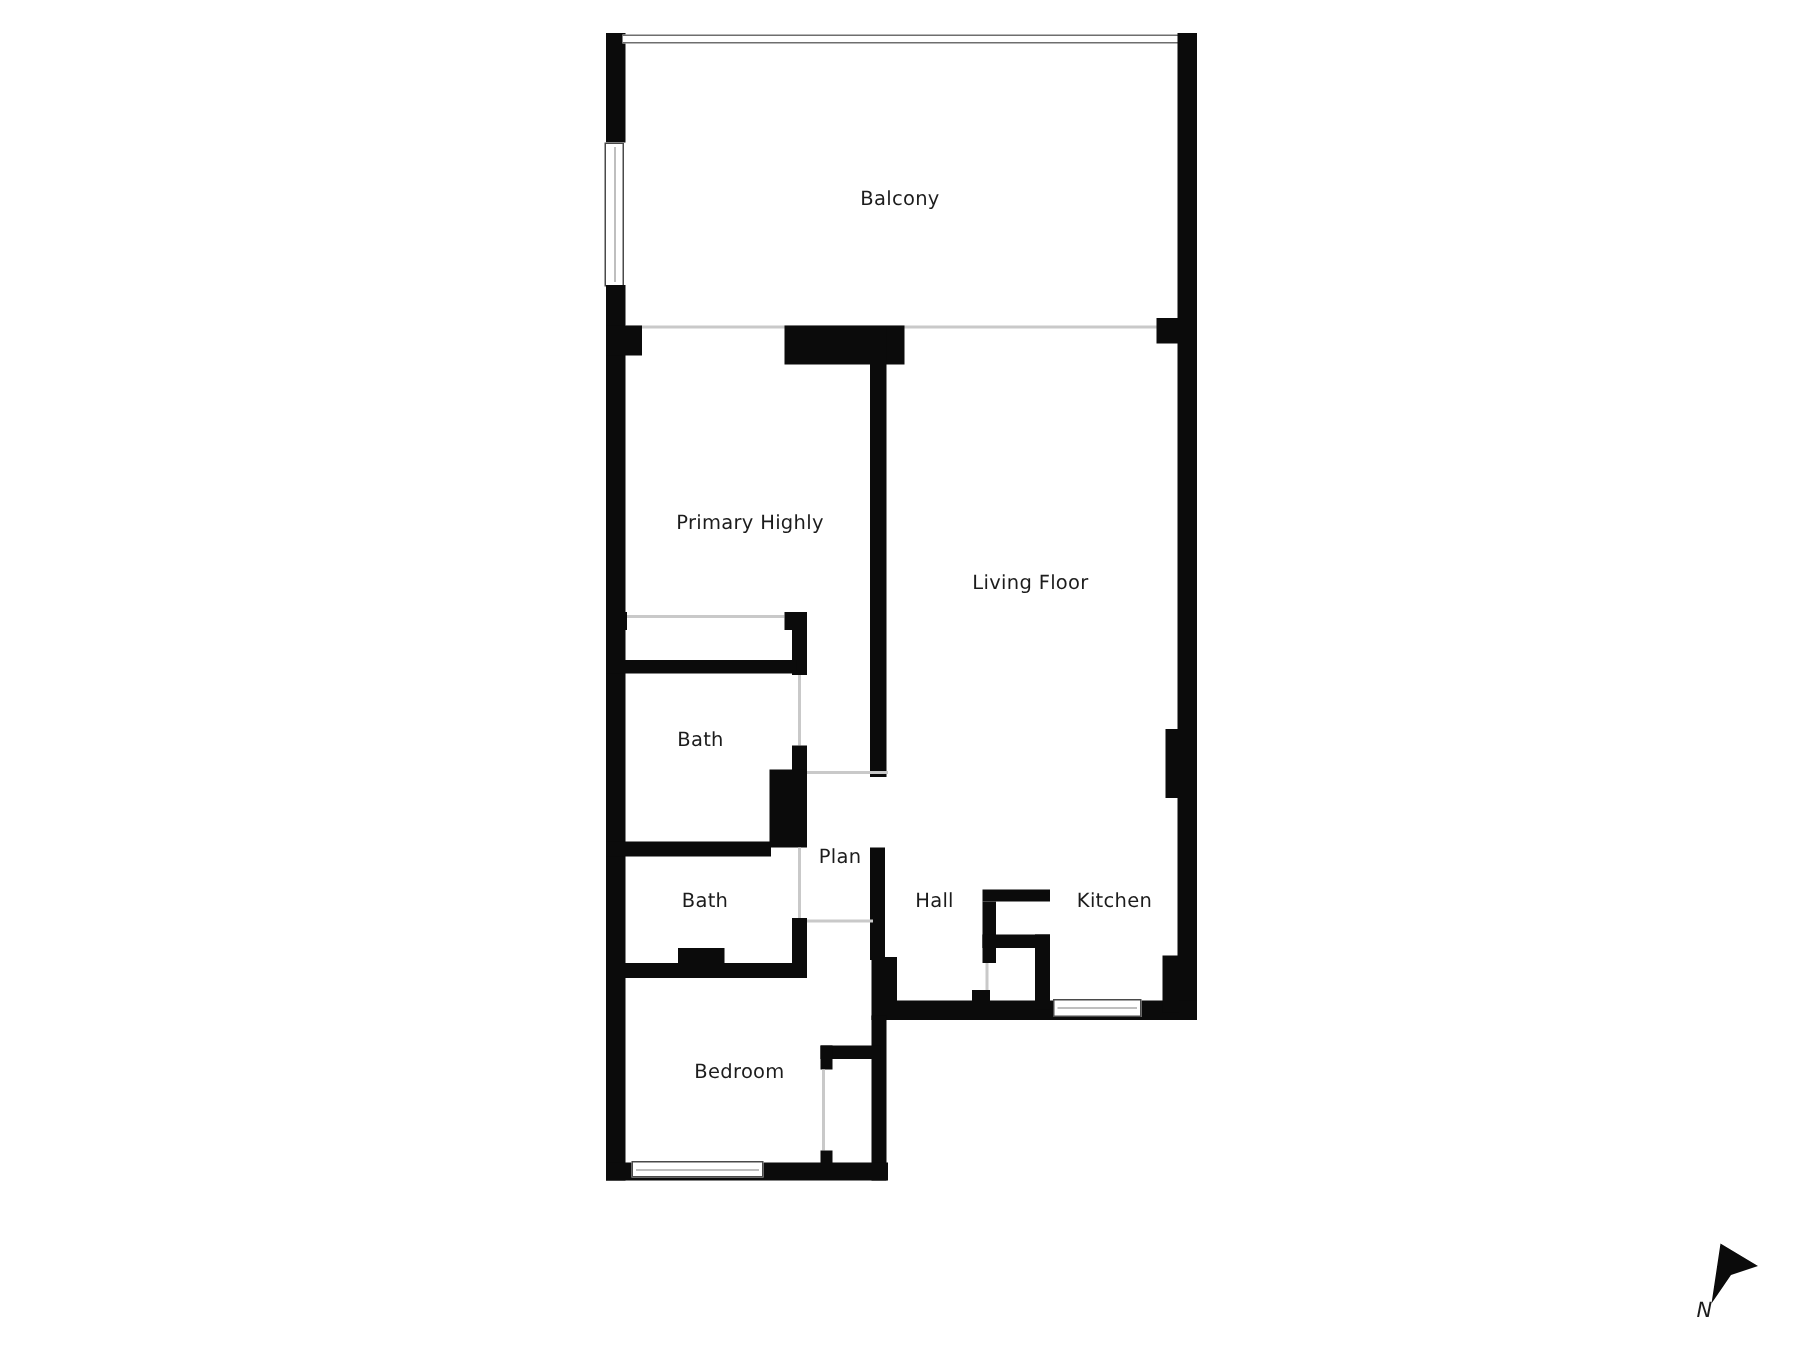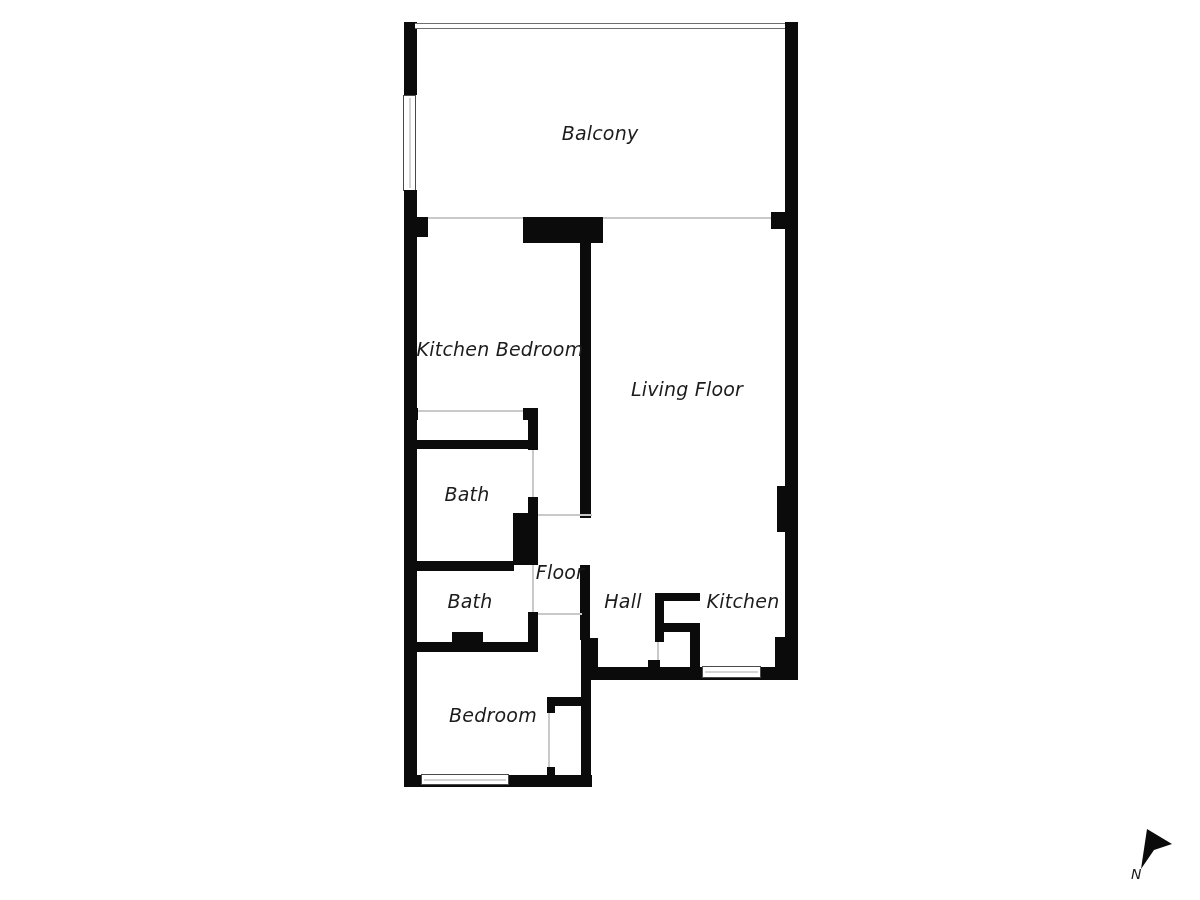--- a/index.html
+++ b/index.html
@@ -25,22 +25,22 @@
   .window-h::after{
     content:"";position:absolute;left:2px;right:2px;top:50%;height:1px;
     background:#aaaaaa;transform:translateY(-50%);
   }
   .railing{
     position:absolute;background:#ffffff;box-sizing:border-box;
     border-top:1px solid #6e6e6e;border-bottom:1px solid #6e6e6e;
   }
   .room-label{
     position:absolute;transform:translate(-50%,-50%);
-    font-size:19px;color:var(--color-text,#1c1c1c);
-    white-space:nowrap;letter-spacing:.2px;font-style:italic;
+    font-size:13px;color:var(--color-text,#1c1c1c);
+    white-space:nowrap;letter-spacing:.2px;
   }
   .footer-text{
     position:absolute;left:600px;top:869px;transform:translate(-50%,-50%);
     font-size:13px;color:var(--color-text,#1c1c1c);white-space:nowrap;
   }
   .compass{position:absolute;left:1125px;top:823px;width:55px;height:62px;}
   .compass-n{
     position:absolute;left:1131px;top:866px;
     font-size:14px;font-style:italic;color:var(--color-text,#1c1c1c);
   }
@@ -95,24 +95,24 @@
   <div class="wall" style="left:655px;top:593px;width:45px;height:8px;"></div>
   <div class="wall" style="left:655px;top:601px;width:9px;height:41px;"></div>
   <div class="opening" style="left:657px;top:642px;width:2px;height:27px;"></div>
   <div class="wall" style="left:648px;top:660px;width:12px;height:10px;"></div>
   <div class="wall" style="left:655px;top:623px;width:45px;height:9px;"></div>
   <div class="wall" style="left:690px;top:623px;width:10px;height:50px;"></div>
   <div class="wall" style="left:777px;top:486px;width:9px;height:46px;"></div>
   <div class="wall" style="left:775px;top:637px;width:11px;height:38px;"></div>
 
   <div class="room-label" style="left:600px;top:133px;">Balcony</div>
-  <div class="room-label" style="left:500px;top:349px;">Kitchen Bedroom</div>
+  <div class="room-label" style="left:500px;top:349px;">Primary Highly</div>
   <div class="room-label" style="left:687px;top:389px;">Living Floor</div>
   <div class="room-label" style="left:467px;top:494px;">Bath</div>
-  <div class="room-label" style="left:560px;top:572px;">Floor</div>
+  <div class="room-label" style="left:560px;top:572px;">Plan</div>
   <div class="room-label" style="left:470px;top:601px;">Bath</div>
   <div class="room-label" style="left:623px;top:601px;">Hall</div>
   <div class="room-label" style="left:727px;top:601px;margin-left:16px;">Kitchen</div>
   <div class="room-label" style="left:493px;top:715px;text-align:right;">Bedroom</div>
 
 
   <svg class="compass" viewBox="0 0 55 62" xmlns="http://www.w3.org/2000/svg">
     <polygon points="22,6 47,21 29,27 16,46" fill="#0b0b0b"></polygon>
   </svg>
   <div class="compass-n">N</div>

